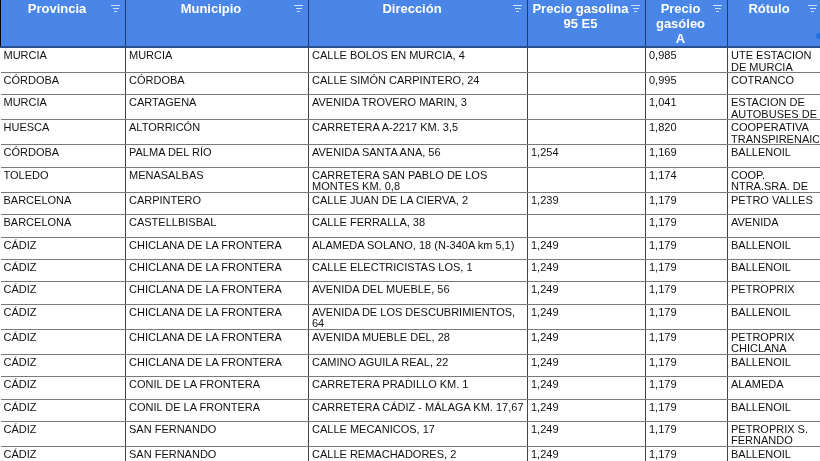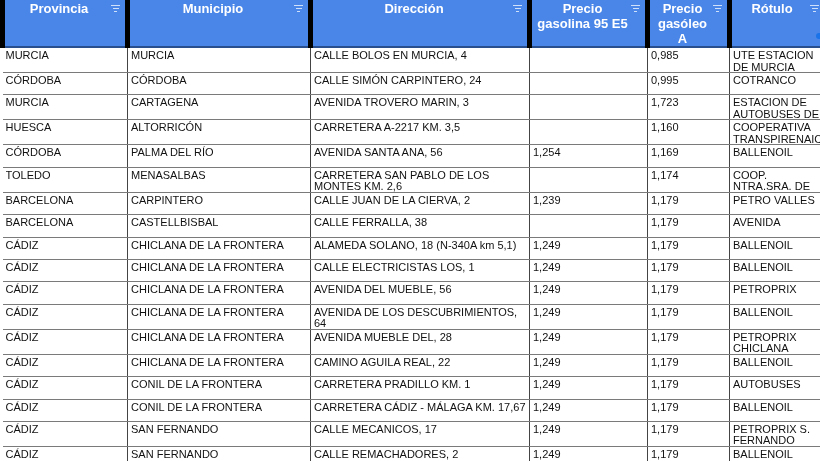--- a/index.html
+++ b/index.html
@@ -32,21 +32,21 @@
       background: #4a86e8;
       color: #ffffff;
       font-weight: bold;
       font-size: 13px;
       height: 35px;
       padding: 0 16px 0 4px;
       vertical-align: top;
       text-align: center;
       line-height: 15px;
       position: relative;
-      border-left: 5px solid #000000;
+      border-left: 1px solid #000000;
       border-right: 1px solid #1f3c6e;
       border-bottom: 2px solid #2a4f8f;
       box-sizing: border-box;
     }
     thead th .hlabel {
       display: block;
       padding-top: 1px;
     }
     .filter-icon {
       position: absolute;
@@ -208,41 +208,41 @@
           <td>
             <span class="cell">CARTAGENA</span>
           </td>
           <td>
             <span class="cell">AVENIDA TROVERO MARIN, 3</span>
           </td>
           <td>
             <span class="cell"></span>
           </td>
           <td>
-            <span class="cell">1,723</span>
+            <span class="cell">1,041</span>
           </td>
           <td>
             <span class="cell">ESTACION DE AUTOBUSES DE</span>
           </td>
         </tr>
         <tr>
           <td>
             <span class="cell">HUESCA</span>
           </td>
           <td>
             <span class="cell">ALTORRICÓN</span>
           </td>
           <td>
             <span class="cell">CARRETERA A-2217 KM. 3,5</span>
           </td>
           <td>
             <span class="cell"></span>
           </td>
           <td>
-            <span class="cell">1,160</span>
+            <span class="cell">1,820</span>
           </td>
           <td>
             <span class="cell">COOPERATIVA TRANSPIRENAIC</span>
           </td>
         </tr>
         <tr>
           <td>
             <span class="cell">CÓRDOBA</span>
           </td>
           <td>
@@ -262,21 +262,21 @@
           </td>
         </tr>
         <tr>
           <td>
             <span class="cell">TOLEDO</span>
           </td>
           <td>
             <span class="cell">MENASALBAS</span>
           </td>
           <td>
-            <span class="cell">CARRETERA SAN PABLO DE LOS MONTES KM. 2,6</span>
+            <span class="cell">CARRETERA SAN PABLO DE LOS MONTES KM. 0,8</span>
           </td>
           <td>
             <span class="cell"></span>
           </td>
           <td>
             <span class="cell">1,174</span>
           </td>
           <td>
             <span class="cell">COOP. NTRA.SRA. DE LA SALUD</span>
           </td>
@@ -451,21 +451,21 @@
           <td>
             <span class="cell">CARRETERA PRADILLO KM. 1</span>
           </td>
           <td>
             <span class="cell">1,249</span>
           </td>
           <td>
             <span class="cell">1,179</span>
           </td>
           <td>
-            <span class="cell">AUTOBUSES</span>
+            <span class="cell">ALAMEDA</span>
           </td>
         </tr>
         <tr>
           <td>
             <span class="cell">CÁDIZ</span>
           </td>
           <td>
             <span class="cell">CONIL DE LA FRONTERA</span>
           </td>
           <td>

